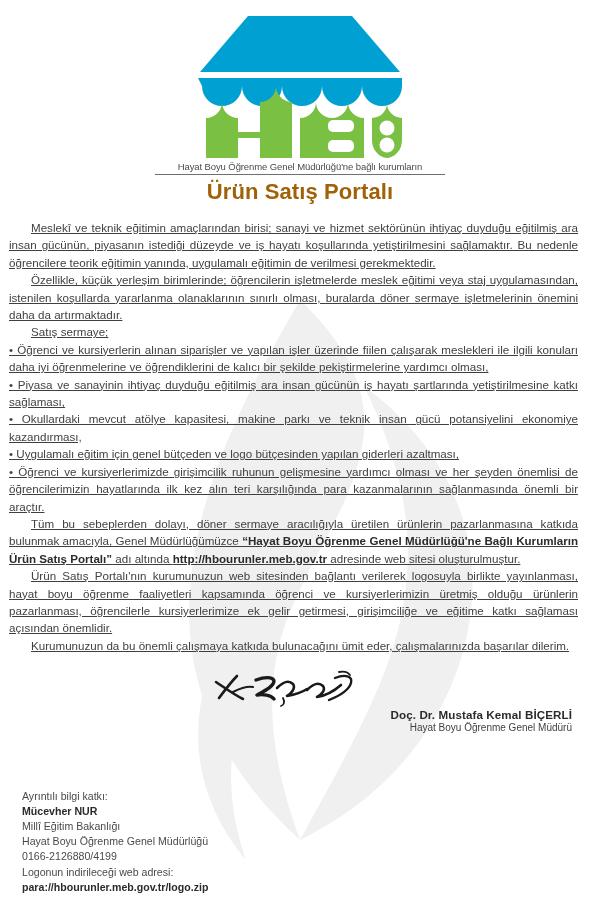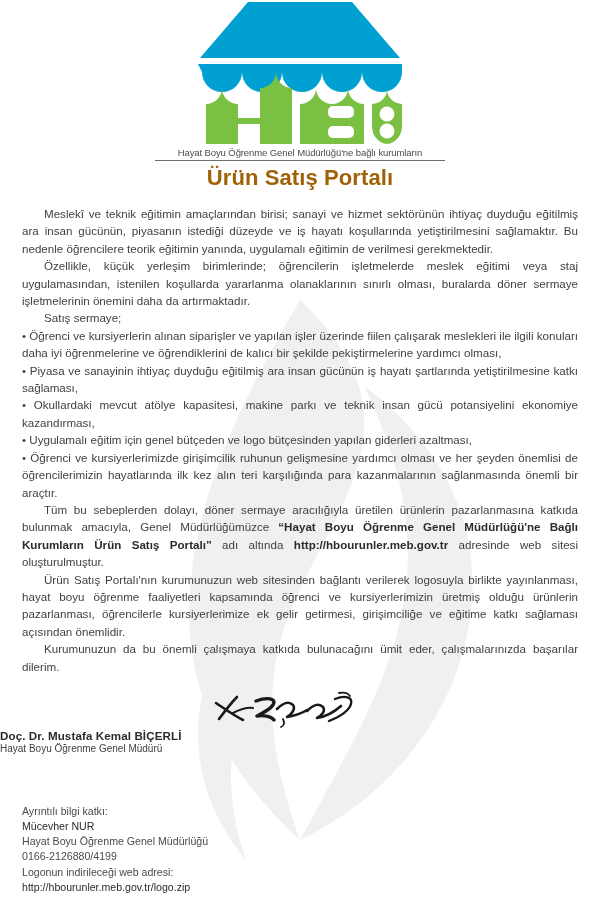--- a/index.html
+++ b/index.html
@@ -24,20 +24,21 @@
     width: 340px;
     height: 600px;
     z-index: 0;
     pointer-events: none;
   }
 
   
   #header {
     position: relative;
     z-index: 2;
+    padding-top: 14px;
     text-align: center;
   }
   #logo-mark {
     display: block;
     margin: 0 auto;
   }
   #tagline-wrap {
     width: 290px;
     margin: 0 auto;
     padding-top: 1px;
@@ -59,46 +60,47 @@
     font-weight: bold;
     color: #a16207;
     letter-spacing: 0.1px;
     padding-top: 4px;
   }
 
   
   #body-copy {
     position: relative;
     z-index: 2;
-    margin: 14px 22px 0 22px;
+    margin: 14px 22px 0 9px;
     font-size: 11.6px;
     line-height: 17.4px;
     text-align: justify;
     color: #3f3f3f;
+    text-decoration: underline;
   }
   #body-copy p {
     margin: 0;
   }
   #body-copy p.indent {
     text-indent: 22px;
   }
   #body-copy p.bullet {
     text-indent: 0;
   }
   #body-copy b {
     font-weight: bold;
     color: #2b2b2b;
   }
 
   
   #signature-block {
     position: relative;
     z-index: 2;
     margin-top: 14px;
-    text-align: left;
+    text-align: right;
     padding-right: 28px;
   }
   #signature-mark {
     display: block;
     margin: 0 auto -4px auto;
   }
   #signer-name {
     font-size: 11.6px;
     font-weight: bold;
     color: #2b2b2b;
@@ -115,21 +117,21 @@
     position: absolute;
     left: 22px;
     bottom: 8px;
     z-index: 2;
     font-size: 10.6px;
     line-height: 15.2px;
     color: #4a4a4a;
     text-align: left;
   }
   #contact-block .strong {
-    font-weight: normal;
+    font-weight: bold;
     color: #2b2b2b;
   }
 </style>
 </head>
 <body>
 
 <svg id="watermark" viewBox="0 0 340 600" xmlns="http://www.w3.org/2000/svg" aria-hidden="true">
   <g fill="#f0f0f0">
     <path d="M150 0 C 95 95, 48 185, 40 290 C 33 385, 72 470, 150 540
              C 118 452, 112 380, 140 312 C 168 244, 208 196, 214 132
@@ -208,17 +210,18 @@
       <path d="M128 4 C 133 3, 137 4, 139 7" stroke-width="1.8"></path>
     </g>
   </svg>
   <div id="signer-name">Doç. Dr.  Mustafa Kemal BİÇERLİ</div>
   <div id="signer-title">Hayat Boyu Öğrenme Genel Müdürü</div>
 </div>
 
 <div id="contact-block">
   <div>Ayrıntılı bilgi katkı:</div>
   <div class="strong">Mücevher NUR</div>
+  <div>Millî Eğitim Bakanlığı</div>
   <div>Hayat Boyu Öğrenme Genel Müdürlüğü</div>
   <div>0166-2126880/4199</div>
   <div>Logonun indirileceği web adresi:</div>
-  <div class="strong">http://hbourunler.meb.gov.tr/logo.zip</div>
+  <div class="strong">para://hbourunler.meb.gov.tr/logo.zip</div>
 </div>
 
 </body></html>

